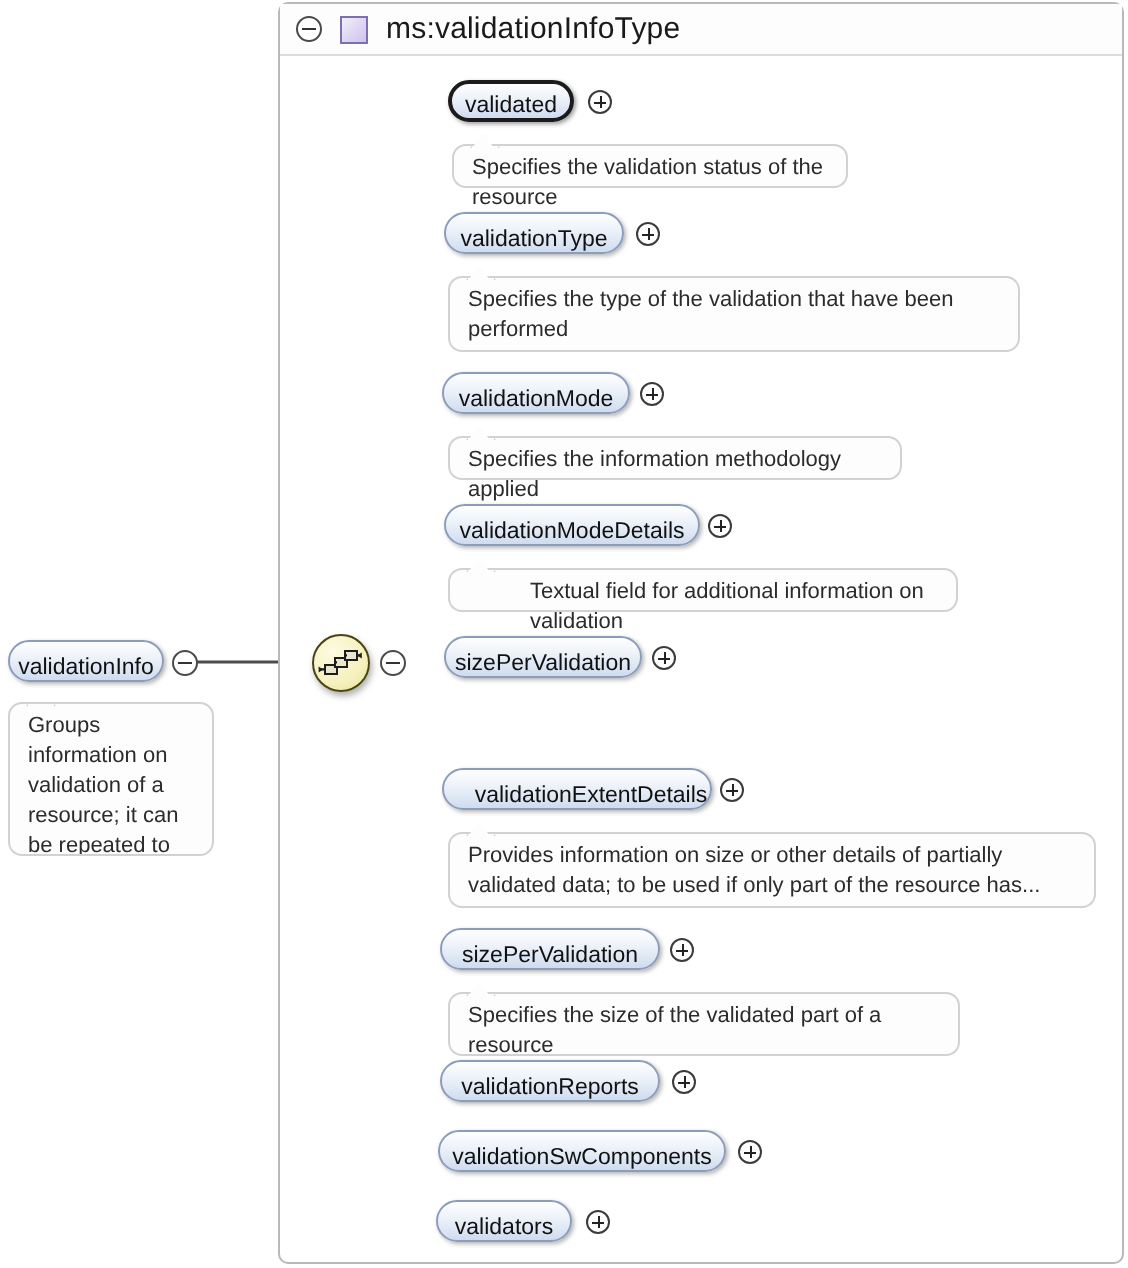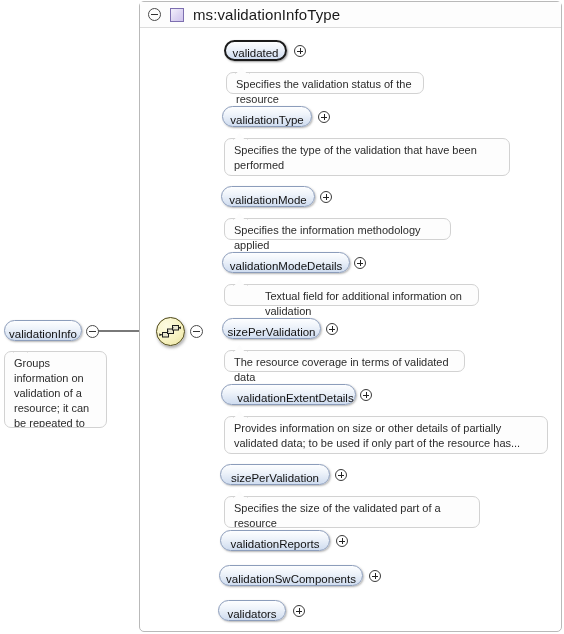--- a/index.html
+++ b/index.html
@@ -292,21 +292,20 @@
   <div class="node" style="left:222px;top:252px;width:128px;">
     <span class="node-label">validationModeDetails</span>
   </div>
   <span class="node-plus" style="left:354px;top:257px;"></span>
   <div class="annot" style="left:224px;top:284px;width:255px;height:22px;padding-left:40px;">Textual field for additional information on validation</div>
 
   <div class="node" style="left:222px;top:318px;width:99px;">
     <span class="node-label">sizePerValidation</span>
   </div>
   <span class="node-plus" style="left:326px;top:323px;"></span>
-  <div class="annot" style="left:224px;top:350px;width:241px;height:22px;">The resource coverage in terms of validated data</div>
 
   <div class="node" style="left:221px;top:384px;width:135px;padding-left:25px;">
     <span class="node-label">validationExtentDetails</span>
   </div>
   <span class="node-plus" style="left:360px;top:389px;"></span>
   <div class="annot" style="left:224px;top:416px;width:324px;height:38px;">Provides information on size or other details of partially validated data; to be used if only part of the resource has...</div>
 
   <div class="node" style="left:220px;top:464px;width:110px;">
     <span class="node-label">sizePerValidation</span>
   </div>

